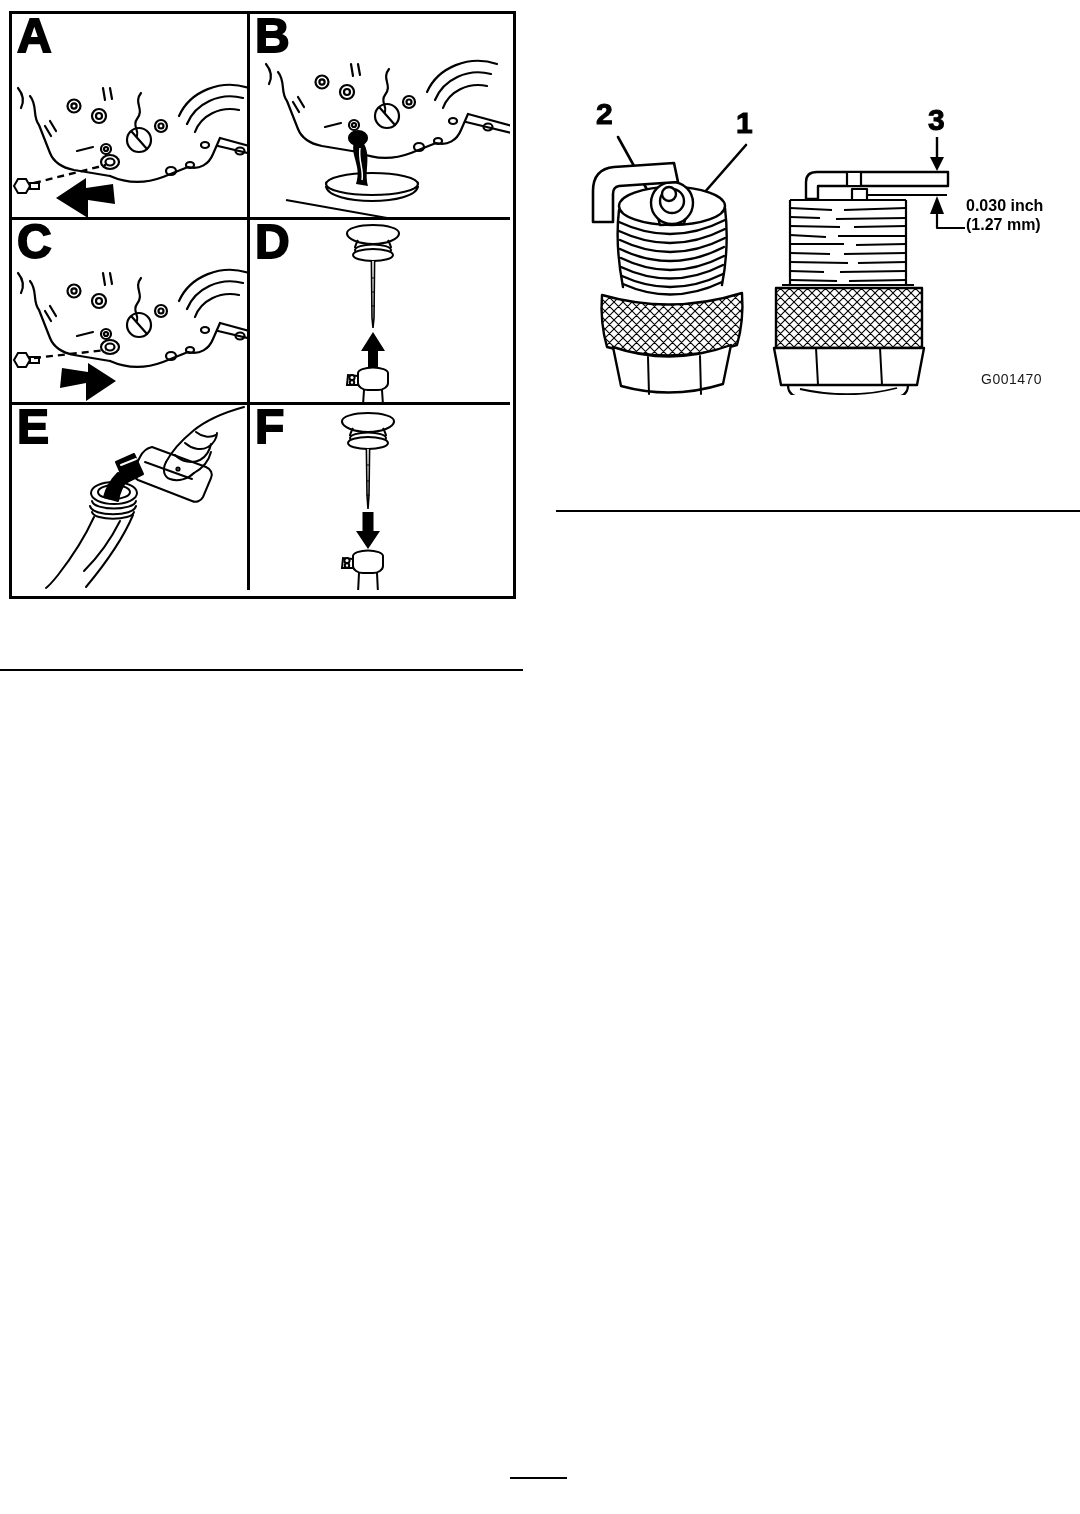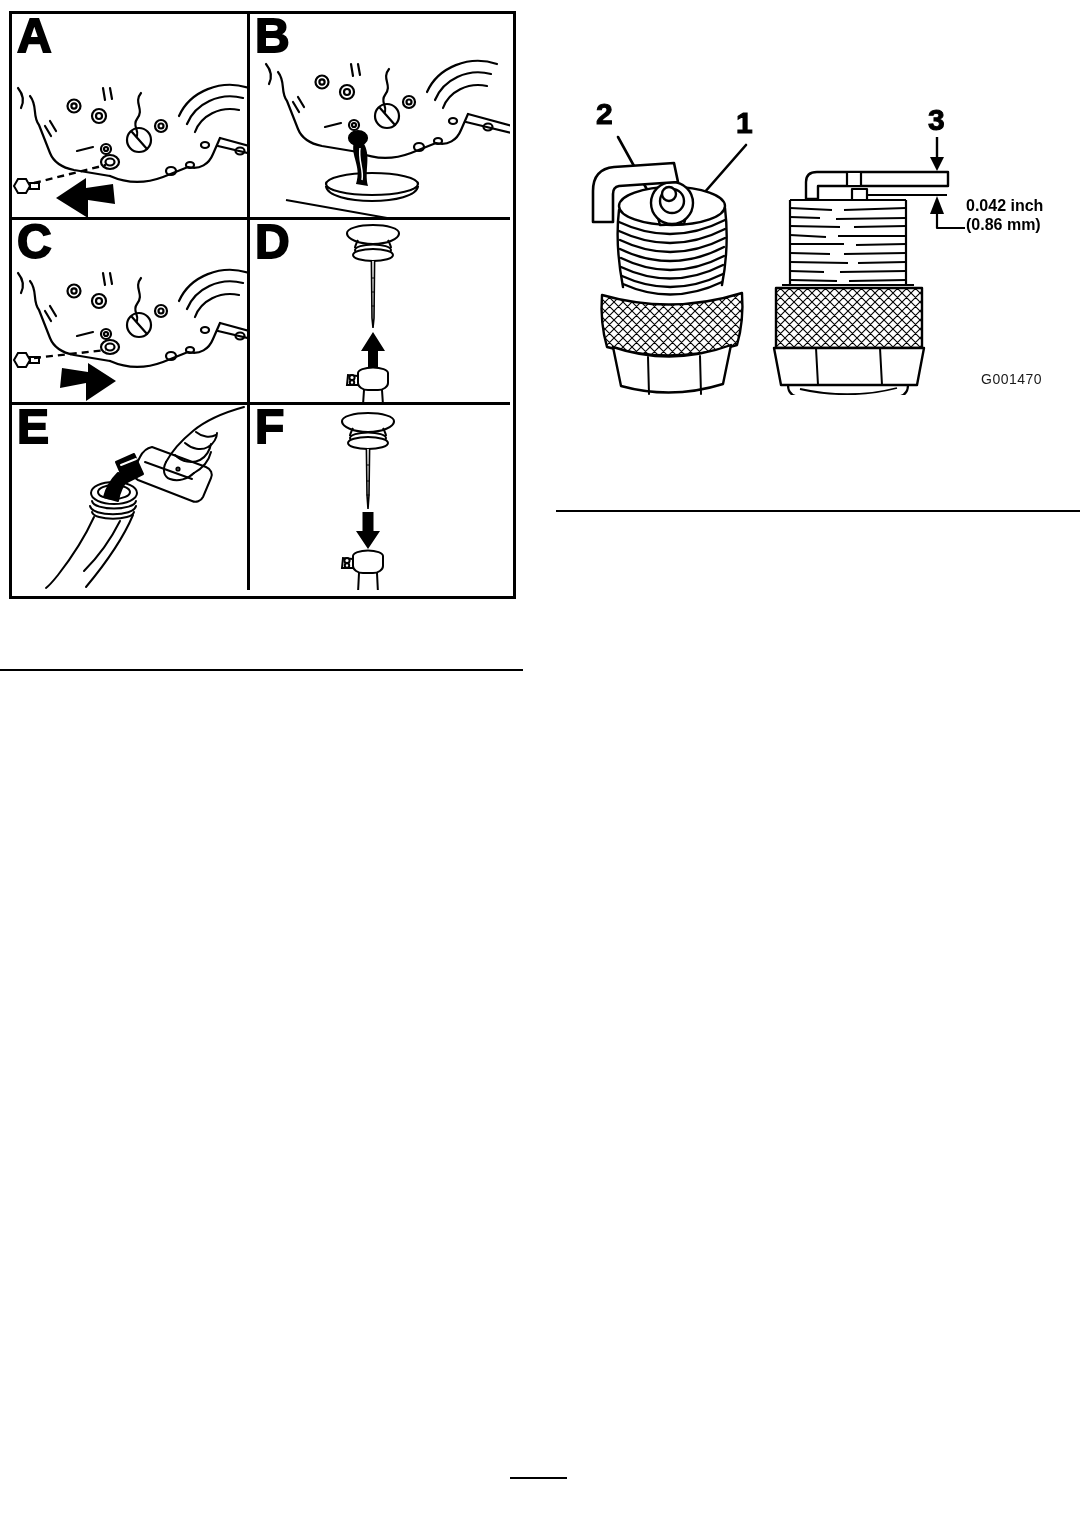--- a/index.html
+++ b/index.html
@@ -268,22 +268,22 @@
           <polygon points="370,62 384,62 377,76" fill="#000" stroke="none"></polygon>
           <polygon points="370,119 384,119 377,101" fill="#000" stroke="none"></polygon>
           <path d="M377,119 L377,133 L405,133" stroke-width="2.2"></path>
         </g>
       </g>
     </svg>
     <div class="callout co-2">2</div>
     <div class="callout co-1">1</div>
     <div class="callout co-3">3</div>
     <div class="gap-label">
-      <div>0.042 inch</div>
-      <div>(0.86 mm)</div>
+      <div>0.030 inch</div>
+      <div>(1.27 mm)</div>
     </div>
     <div class="figure-code">G001470</div>
   </div>
 
   <div class="rule rule-right"></div>
   <div class="rule rule-left"></div>
   <div class="rule rule-footer"></div>
 
 </div>
 

